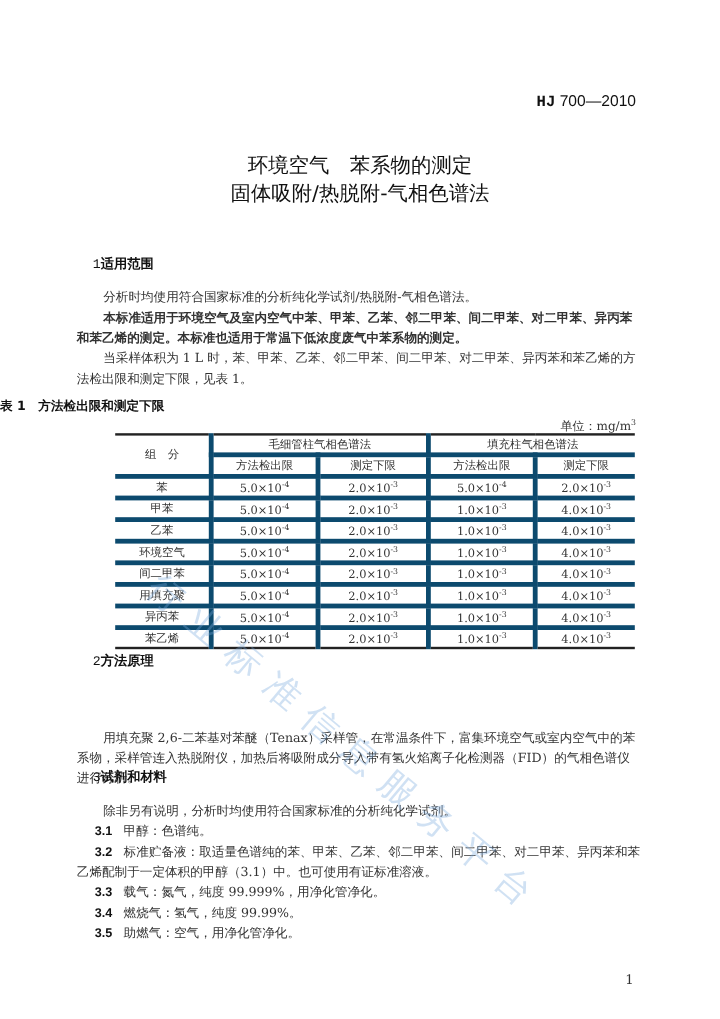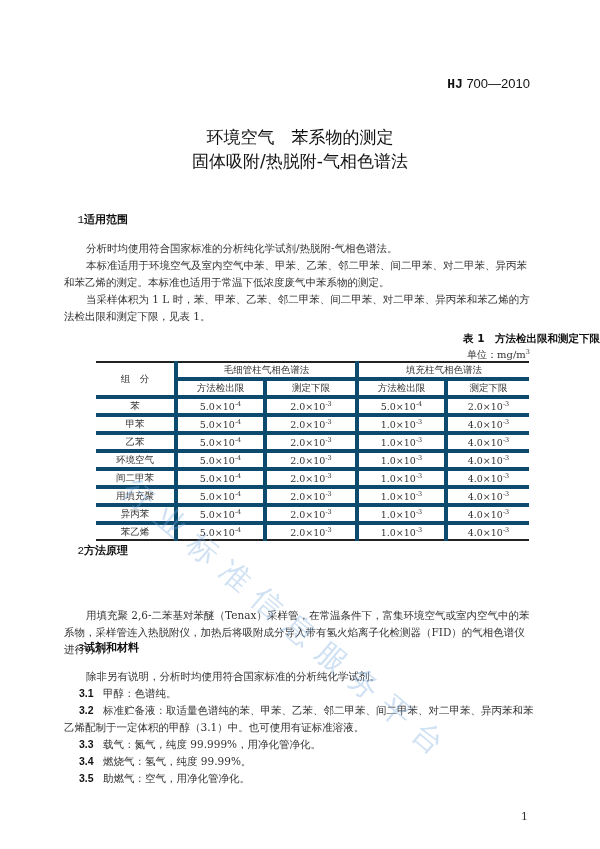--- a/index.html
+++ b/index.html
@@ -8,21 +8,21 @@
   .abs { position:absolute; }
   .std-code { right:70px; top:76px; font-family:"Liberation Sans", sans-serif; font-size:13px; color:#111; }
   .std-code b { font-family:Liberation Mono, monospace; font-weight:bold; }
   .title { left:0; width:600px; text-align:center; font-family:"DejaVu Sans", sans-serif; font-size:17px; color:#111; }
   .t1 { top:126px; }
   .t2 { top:150px; }
   .h { left:64px; font-family:Liberation Mono, monospace; font-size:11px; font-weight:bold; color:#111;text-align:right; }
   .h .num { display:inline-block; width:20px; font-weight:normal; }
   .p { left:64px; width:470px; font-size:10.5px; line-height:17px; color:#333; }
   .ind { text-indent:22px; }
-  .cap { left:0; width:600px; text-align:right; top:332px; font-family:"DejaVu Sans", sans-serif; font-size:10.5px; font-weight:bold; color:#111; }
+  .cap { left:0; width:600px; text-align:left; top:332px; font-family:"DejaVu Sans", sans-serif; font-size:10.5px; font-weight:bold; color:#111; }
   .unit { right:70px; top:348px; font-size:10px; color:#333; }
   table.t { position:absolute; left:96px; top:361px; width:433px; border-collapse:collapse; font-size:9.5px; color:#333; }
   table.t td { border:4px solid #0c4a6e; text-align:center; height:14px; padding:0; }
   table.t tr.first td { border-top:2px solid #222; }
   table.t tr.last td { border-bottom:2px solid #222; }
   table.t td.l0 { border-left:none; }
   table.t td.rN { border-right:none; }
   sup { font-size:6.5px; vertical-align:4px; }
   .li { left:64px; width:470px; font-size:10.5px; line-height:17px; color:#333; }
   .li .n { font-family:"Liberation Sans", sans-serif; font-weight:bold; display:inline-block; width:24px; color:#111;margin-left:15px; }
@@ -33,21 +33,21 @@
 </head>
 <body>
 
 <div class="abs std-code"><b>HJ</b> <span>700—2010</span></div>
 
 <div class="abs title t1">环境空气　苯系物的测定</div>
 <div class="abs title t2">固体吸附/热脱附-气相色谱法</div>
 
 <div class="abs h" style="top:212px;"><span class="num">1</span><span>适用范围</span></div>
 <div class="abs p ind" style="top:240px;">分析时均使用符合国家标准的分析纯化学试剂/热脱附-气相色谱法。</div>
-<div class="abs p ind" style="top:257px;">本标准适用于环境空气及室内空气中苯、甲苯、乙苯、邻二甲苯、间二甲苯、对二甲苯、异丙苯和苯乙烯的测定。本标准也适用于常温下低浓度废气中苯系物的测定。</div>
+<div class="abs p ind" style="top:257px;font-weight:bold;">本标准适用于环境空气及室内空气中苯、甲苯、乙苯、邻二甲苯、间二甲苯、对二甲苯、异丙苯和苯乙烯的测定。本标准也适用于常温下低浓度废气中苯系物的测定。</div>
 <div class="abs p ind" style="top:291px;">当采样体积为 1 L 时，苯、甲苯、乙苯、邻二甲苯、间二甲苯、对二甲苯、异丙苯和苯乙烯的方法检出限和测定下限，见表 1。</div>
 
 <div class="abs cap">表 1　方法检出限和测定下限</div>
 <div class="abs unit"><span>单位：mg/m</span><sup>3</sup></div>
 
 <table class="t">
   <colgroup>
       <col style="width:80px">
       <col style="width:89px">
       <col style="width:92px">

